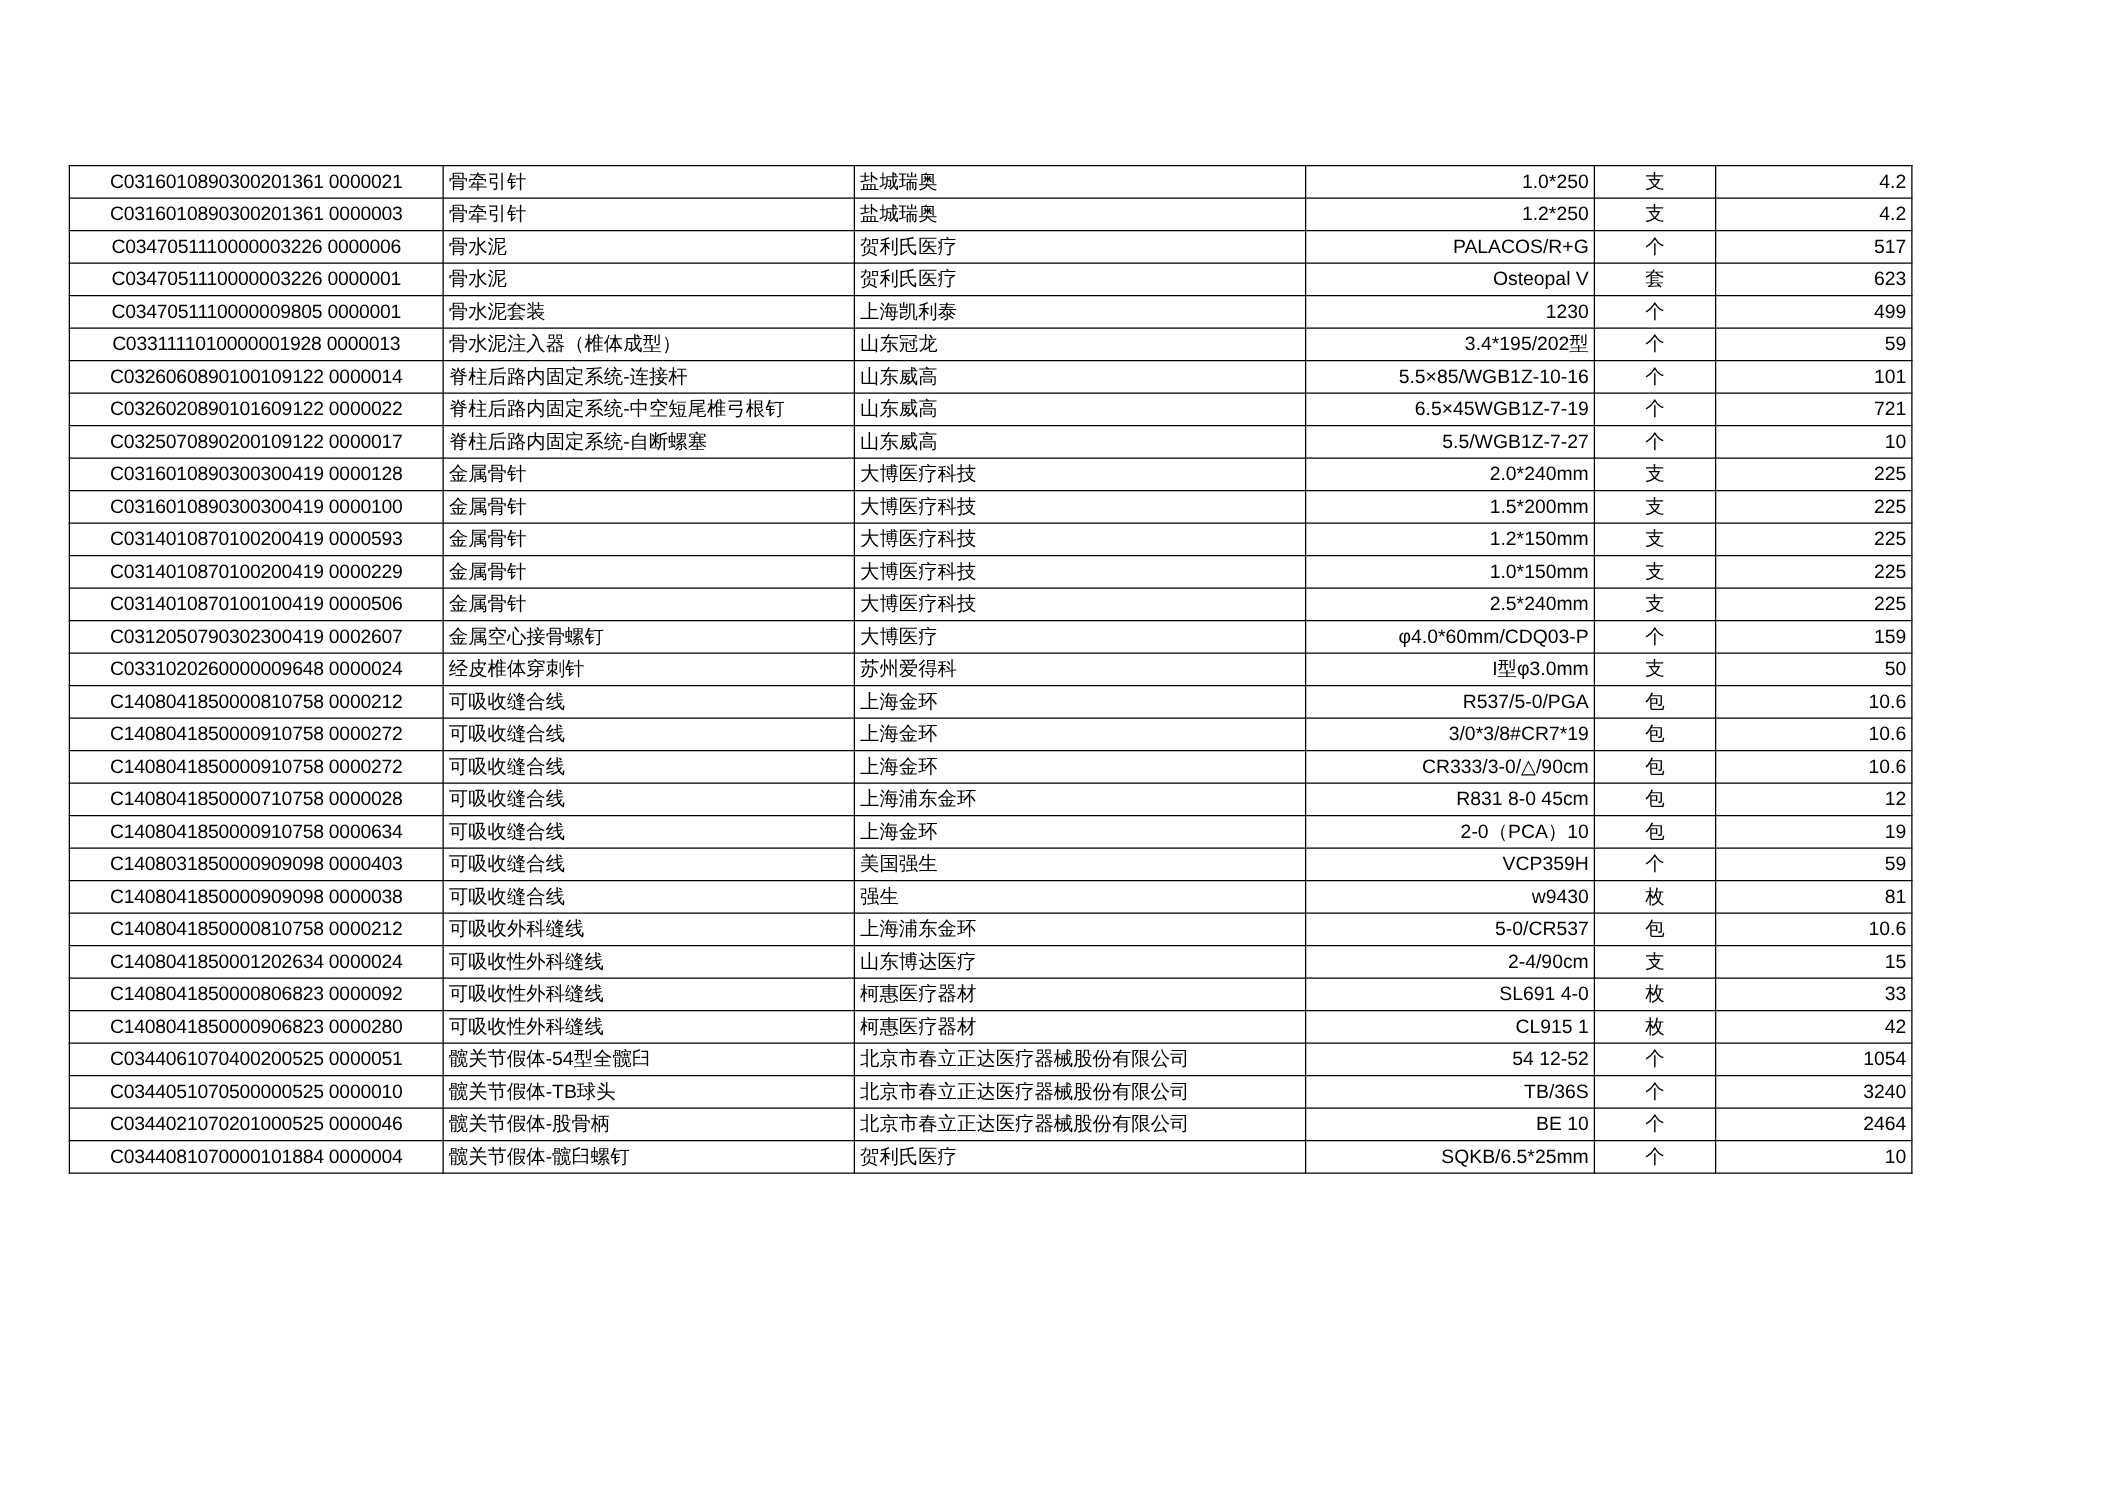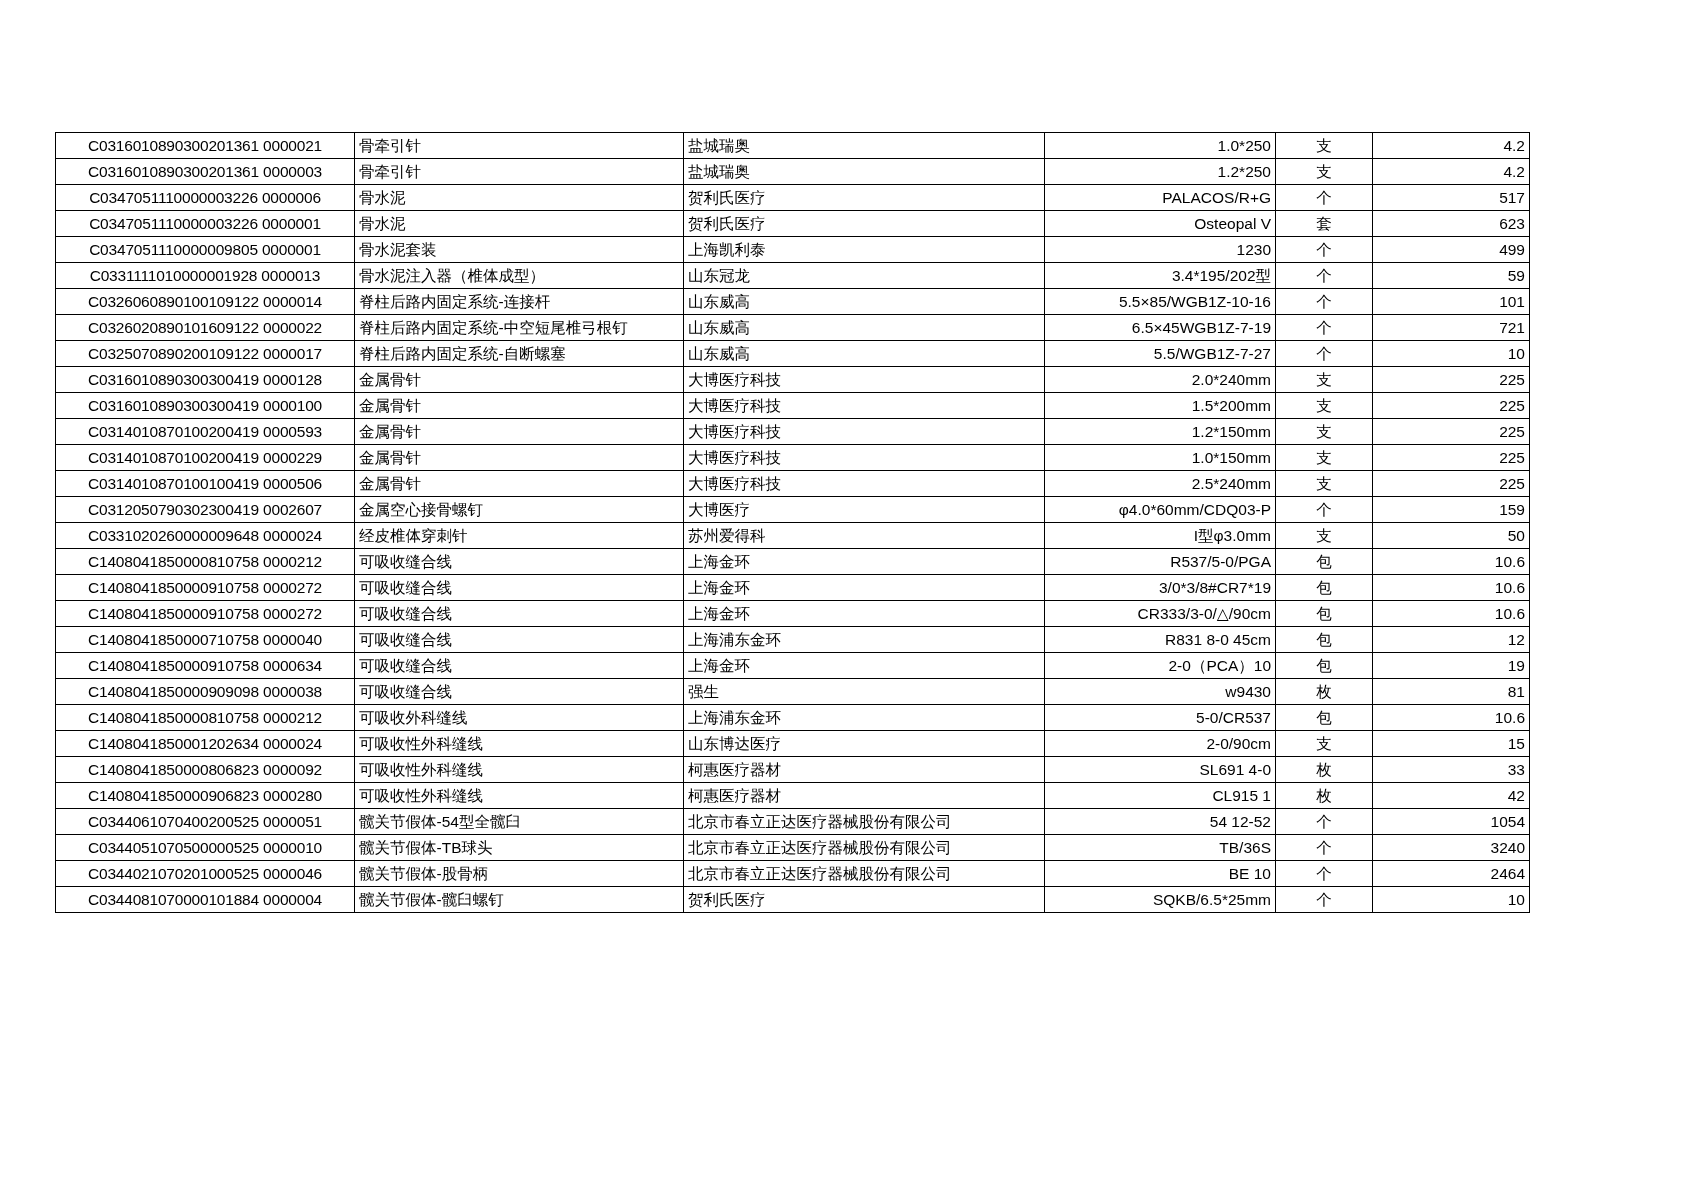--- a/index.html
+++ b/index.html
@@ -227,34 +227,42 @@
           </tr>
           <tr>
             <td class="col-code">C1408041850000910758 0000272</td>
             <td class="col-name">可吸收缝合线</td>
             <td class="col-vendor">上海金环</td>
             <td class="col-spec">CR333/3-0/△/90cm</td>
             <td class="col-unit">包</td>
             <td class="col-price">10.6</td>
           </tr>
           <tr>
-            <td class="col-code">C1408041850000710758 0000040</td>
+            <td class="col-code">C1408041850000710758 0000028</td>
             <td class="col-name">可吸收缝合线</td>
             <td class="col-vendor">上海浦东金环</td>
             <td class="col-spec">R831 8-0 45cm</td>
             <td class="col-unit">包</td>
             <td class="col-price">12</td>
           </tr>
           <tr>
             <td class="col-code">C1408041850000910758 0000634</td>
             <td class="col-name">可吸收缝合线</td>
             <td class="col-vendor">上海金环</td>
             <td class="col-spec">2-0（PCA）10</td>
             <td class="col-unit">包</td>
             <td class="col-price">19</td>
+          </tr>
+          <tr>
+            <td class="col-code">C1408031850000909098 0000403</td>
+            <td class="col-name">可吸收缝合线</td>
+            <td class="col-vendor">美国强生</td>
+            <td class="col-spec">VCP359H</td>
+            <td class="col-unit">个</td>
+            <td class="col-price">59</td>
           </tr>
           <tr>
             <td class="col-code">C1408041850000909098 0000038</td>
             <td class="col-name">可吸收缝合线</td>
             <td class="col-vendor">强生</td>
             <td class="col-spec">w9430</td>
             <td class="col-unit">枚</td>
             <td class="col-price">81</td>
           </tr>
           <tr>
@@ -262,21 +270,21 @@
             <td class="col-name">可吸收外科缝线</td>
             <td class="col-vendor">上海浦东金环</td>
             <td class="col-spec">5-0/CR537</td>
             <td class="col-unit">包</td>
             <td class="col-price">10.6</td>
           </tr>
           <tr>
             <td class="col-code">C1408041850001202634 0000024</td>
             <td class="col-name">可吸收性外科缝线</td>
             <td class="col-vendor">山东博达医疗</td>
-            <td class="col-spec">2-0/90cm</td>
+            <td class="col-spec">2-4/90cm</td>
             <td class="col-unit">支</td>
             <td class="col-price">15</td>
           </tr>
           <tr>
             <td class="col-code">C1408041850000806823 0000092</td>
             <td class="col-name">可吸收性外科缝线</td>
             <td class="col-vendor">柯惠医疗器材</td>
             <td class="col-spec">SL691 4-0</td>
             <td class="col-unit">枚</td>
             <td class="col-price">33</td>

